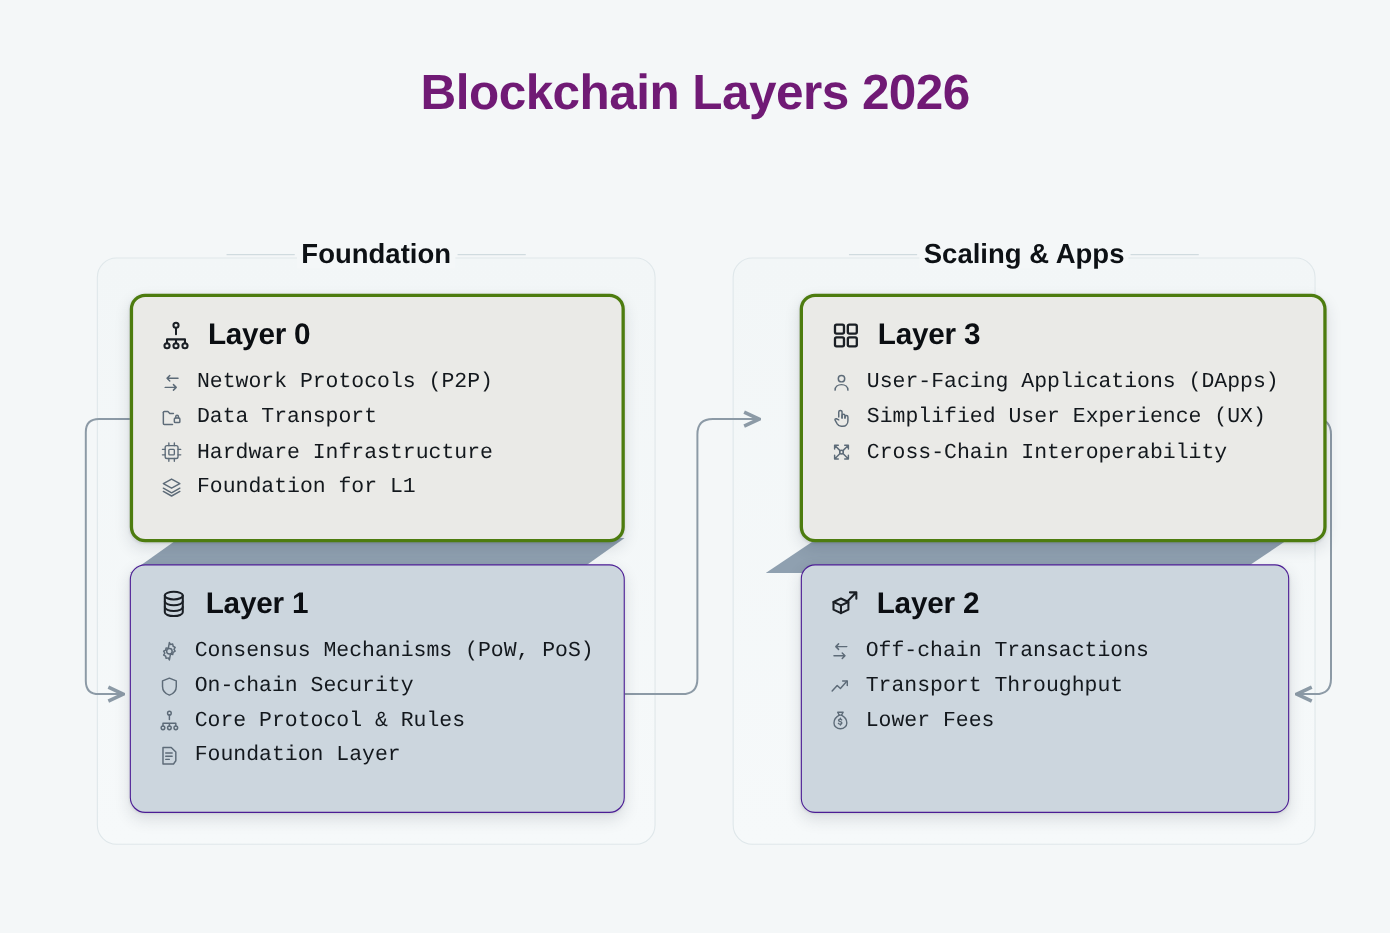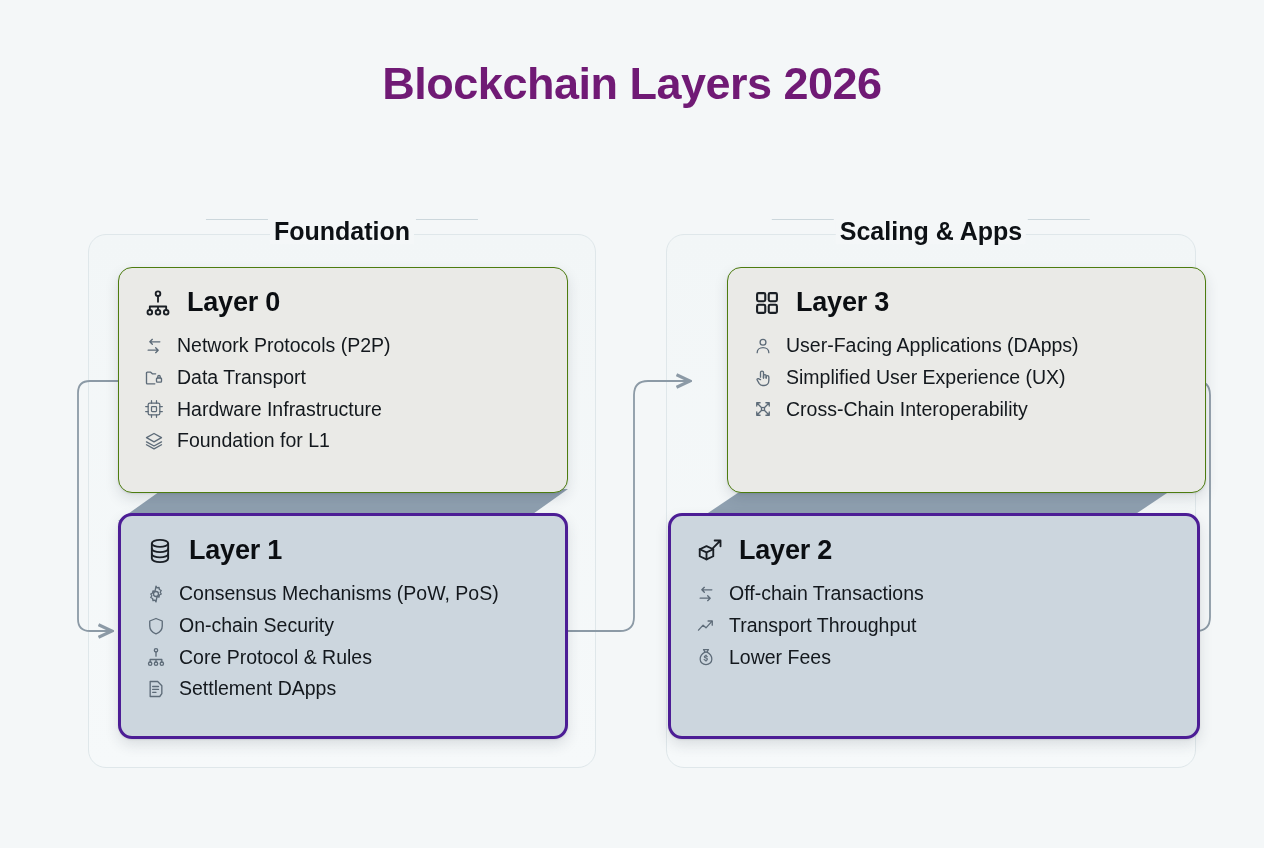--- a/index.html
+++ b/index.html
@@ -53,21 +53,21 @@
   }
   #group-foundation { left: 88px;  top: 234px; width: 508px; height: 534px; }
   #group-scaling    { left: 666px; top: 234px; width: 530px; height: 534px; }
 
   .group-label {
     position: absolute;
     top: -16px;
     left: 50%;
     transform: translateX(-50%);
     display: flex;
-    align-items: flex-start;
+    align-items: center;
     gap: 2px;
     white-space: nowrap;
   }
   .group-label .rule {
     width: 62px;
     height: 1px;
     background: #ccd7dc;
   }
   .group-label .txt {
     font-size: 25px;
@@ -80,31 +80,31 @@
 
   
   .card {
     position: absolute;
     border-radius: 14px;
     padding: 20px 24px 22px 24px;
     box-shadow: 0 6px 14px rgba(35,50,65,0.13), 0 1px 2px rgba(35,50,65,0.10);
   }
   .card.light {
     background: #eaeae7;
-    border: 1px solid #4d7c0f;
+    border: 3px solid #4d7c0f;
   }
   .card.blue {
     background: #ccd6de;
-    border: 3px solid #4c1d95;
+    border: 1px solid #4c1d95;
   }
 
   #card-layer0 { left: 118px; top: 267px; width: 450px; height: 226px; z-index: 3; }
   #card-layer1 { left: 118px; top: 513px; width: 450px; height: 226px; z-index: 3; }
   #card-layer3 { left: 696px; top: 267px; width: 479px; height: 226px; z-index: 3; margin-left: 31px; }
-  #card-layer2 { left: 668px; top: 513px; width: 532px; height: 226px; z-index: 3; }
+  #card-layer2 { left: 728px; top: 513px; width: 444px; height: 226px; z-index: 3; border-radius: 13px; }
 
   .card-head {
     display: flex;
     align-items: center;
     gap: 14px;
     margin-bottom: 16px;
   }
   .card-head .ico {
     width: 30px; height: 30px;
     display: flex; align-items: center; justify-content: center;
@@ -112,21 +112,21 @@
   }
   .card-head .ico svg { width: 28px; height: 28px; display: block; }
   .card-title {
     font-size: 27px;
     font-weight: 700;
     color: #0b0e12;
     letter-spacing: -0.2px;
     line-height: 1.1;
   }
 
-  .bullets { display: flex; flex-direction: column; gap: 8px; }
+  .bullets { display: flex; flex-direction: column; gap: 8px; font-family: Liberation Mono, monospace; }
   .bullet {
     display: flex;
     align-items: center;
     gap: 13px;
   }
   .bullet .ico {
     width: 21px; height: 21px;
     display: flex; align-items: center; justify-content: center;
     flex: none;
     color: #5d6b78;
@@ -303,21 +303,21 @@
         </span>
         <span class="lbl">Core Protocol &amp; Rules</span>
       </div>
       <div class="bullet">
         <span class="ico">
           <svg viewBox="0 0 24 24" fill="none" stroke="currentColor" stroke-width="1.6" stroke-linecap="round" stroke-linejoin="round">
             <path d="M5 3h9l5 5v9.5L16.5 21H5z"></path>
               <path d="M8 9h7M8 12.5h7M8 16h4"></path>
           </svg>
         </span>
-        <span class="lbl">Settlement DApps</span>
+        <span class="lbl">Foundation Layer</span>
       </div>
     </div>
   </div>
 
   <div class="card light" id="card-layer3">
     <div class="card-head">
       <span class="ico">
         <svg viewBox="0 0 24 24" fill="none" stroke="#1a1f25" stroke-width="1.8" stroke-linecap="round" stroke-linejoin="round">
           <rect x="3.5" y="3.5" width="7" height="7" rx="1.2"></rect>
             <rect x="13.5" y="3.5" width="7" height="7" rx="1.2"></rect>

